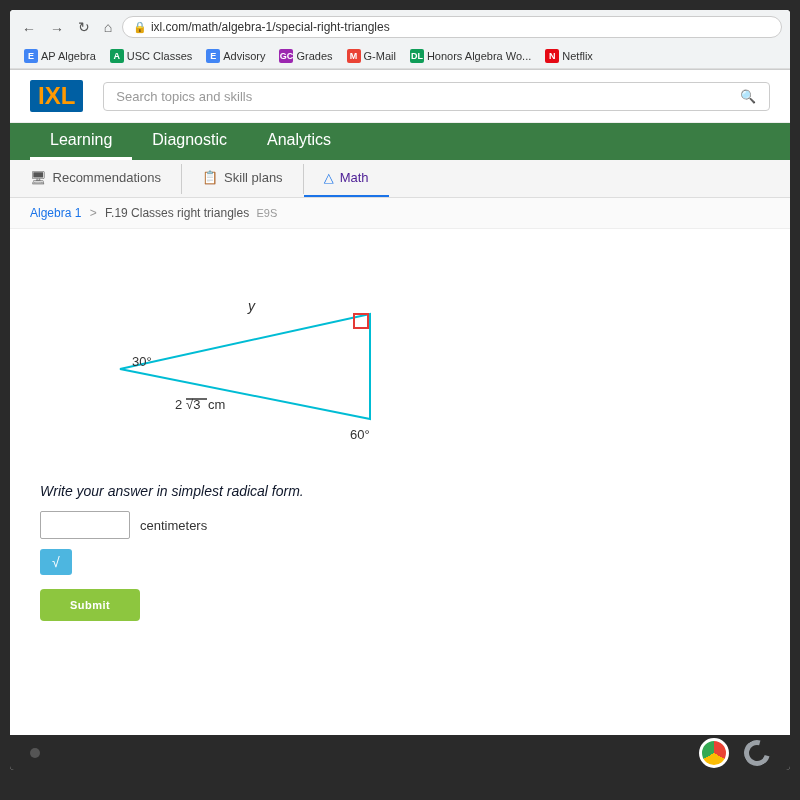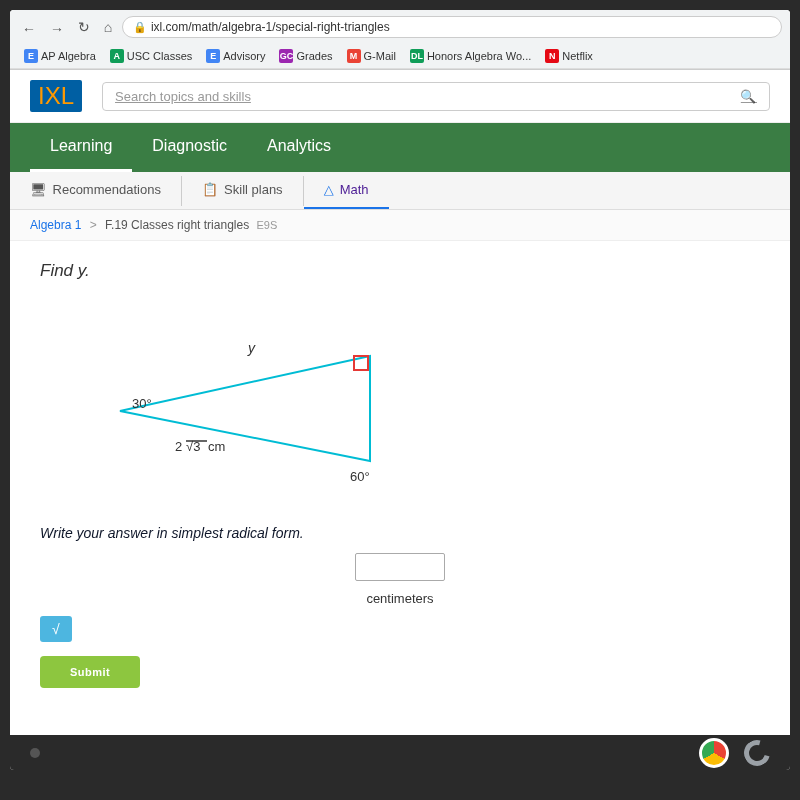--- a/index.html
+++ b/index.html
@@ -100,54 +100,53 @@
       background: #fff;
       padding: 10px 20px;
       display: flex;
       align-items: center;
       gap: 20px;
       border-bottom: 1px solid #eee;
     }
 
     .ixl-logo {
       font-size: 24px;
-      font-weight: normal;
+      font-weight: bold;
       color: #fff;
       background: #005fa3;
       padding: 2px 8px;
       border-radius: 2px;
     }
 
     .ixl-logo span { color: #f90; }
 
     .search-bar {
       flex: 1;
       border: 1px solid #ccc;
       border-radius: 4px;
       padding: 6px 12px;
       font-size: 13px;
       color: #999;
       display: flex;
       align-items: center;
       gap: 24px;
-      text-decoration: underline;
     }
 
     .search-bar .search-icon { color: #666; }
 
     
     .nav-tabs {
       background: #3a7d44;
       display: flex;
       align-items: center;
       padding: 0 20px;
     }
 
     .nav-tab {
-      padding: 14px 20px;
+      padding: 8px 20px;
       color: #fff;
       font-size: 16px;
       cursor: pointer;
       font-weight: 500;
       border-bottom: 3px solid transparent;
     }
 
     .nav-tab.active {
       border-bottom: 3px solid #fff;
     }
@@ -223,21 +222,20 @@
       color: #0f172a;
       font-style: italic;
       margin-bottom: 12px;
     }
 
     .answer-row {
       display: flex;
       align-items: center;
       gap: 10px;
       margin-bottom: 10px;
-      flex-direction: column;
     }
 
     .answer-input {
       width: 90px;
       height: 28px;
       border: 1px solid #aaa;
       border-radius: 2px;
       padding: 2px 6px;
       font-size: 13px;
     }
@@ -394,21 +392,20 @@
     </div>
 
     <div class="breadcrumb">
       <a>Algebra 1</a>
       <span class="separator">&gt;</span>
       <span>F.19 Classes right triangles</span>
       <span class="skill-code">E9S</span>
     </div>
 
     <div class="content">
-      <div class="problem-title">Find y.</div>
 
       <div class="triangle-area">
         <svg width="320" height="200">
 
           <polygon points="60,110 310,55 310,160" fill="none" stroke="#00bcd4" stroke-width="2"></polygon>
 
           <rect x="294" y="55" width="14" height="14" fill="none" stroke="#e53935" stroke-width="2"></rect>
 
           <text x="188" y="52" font-size="14" font-style="italic" fill="#333">y</text>
 

